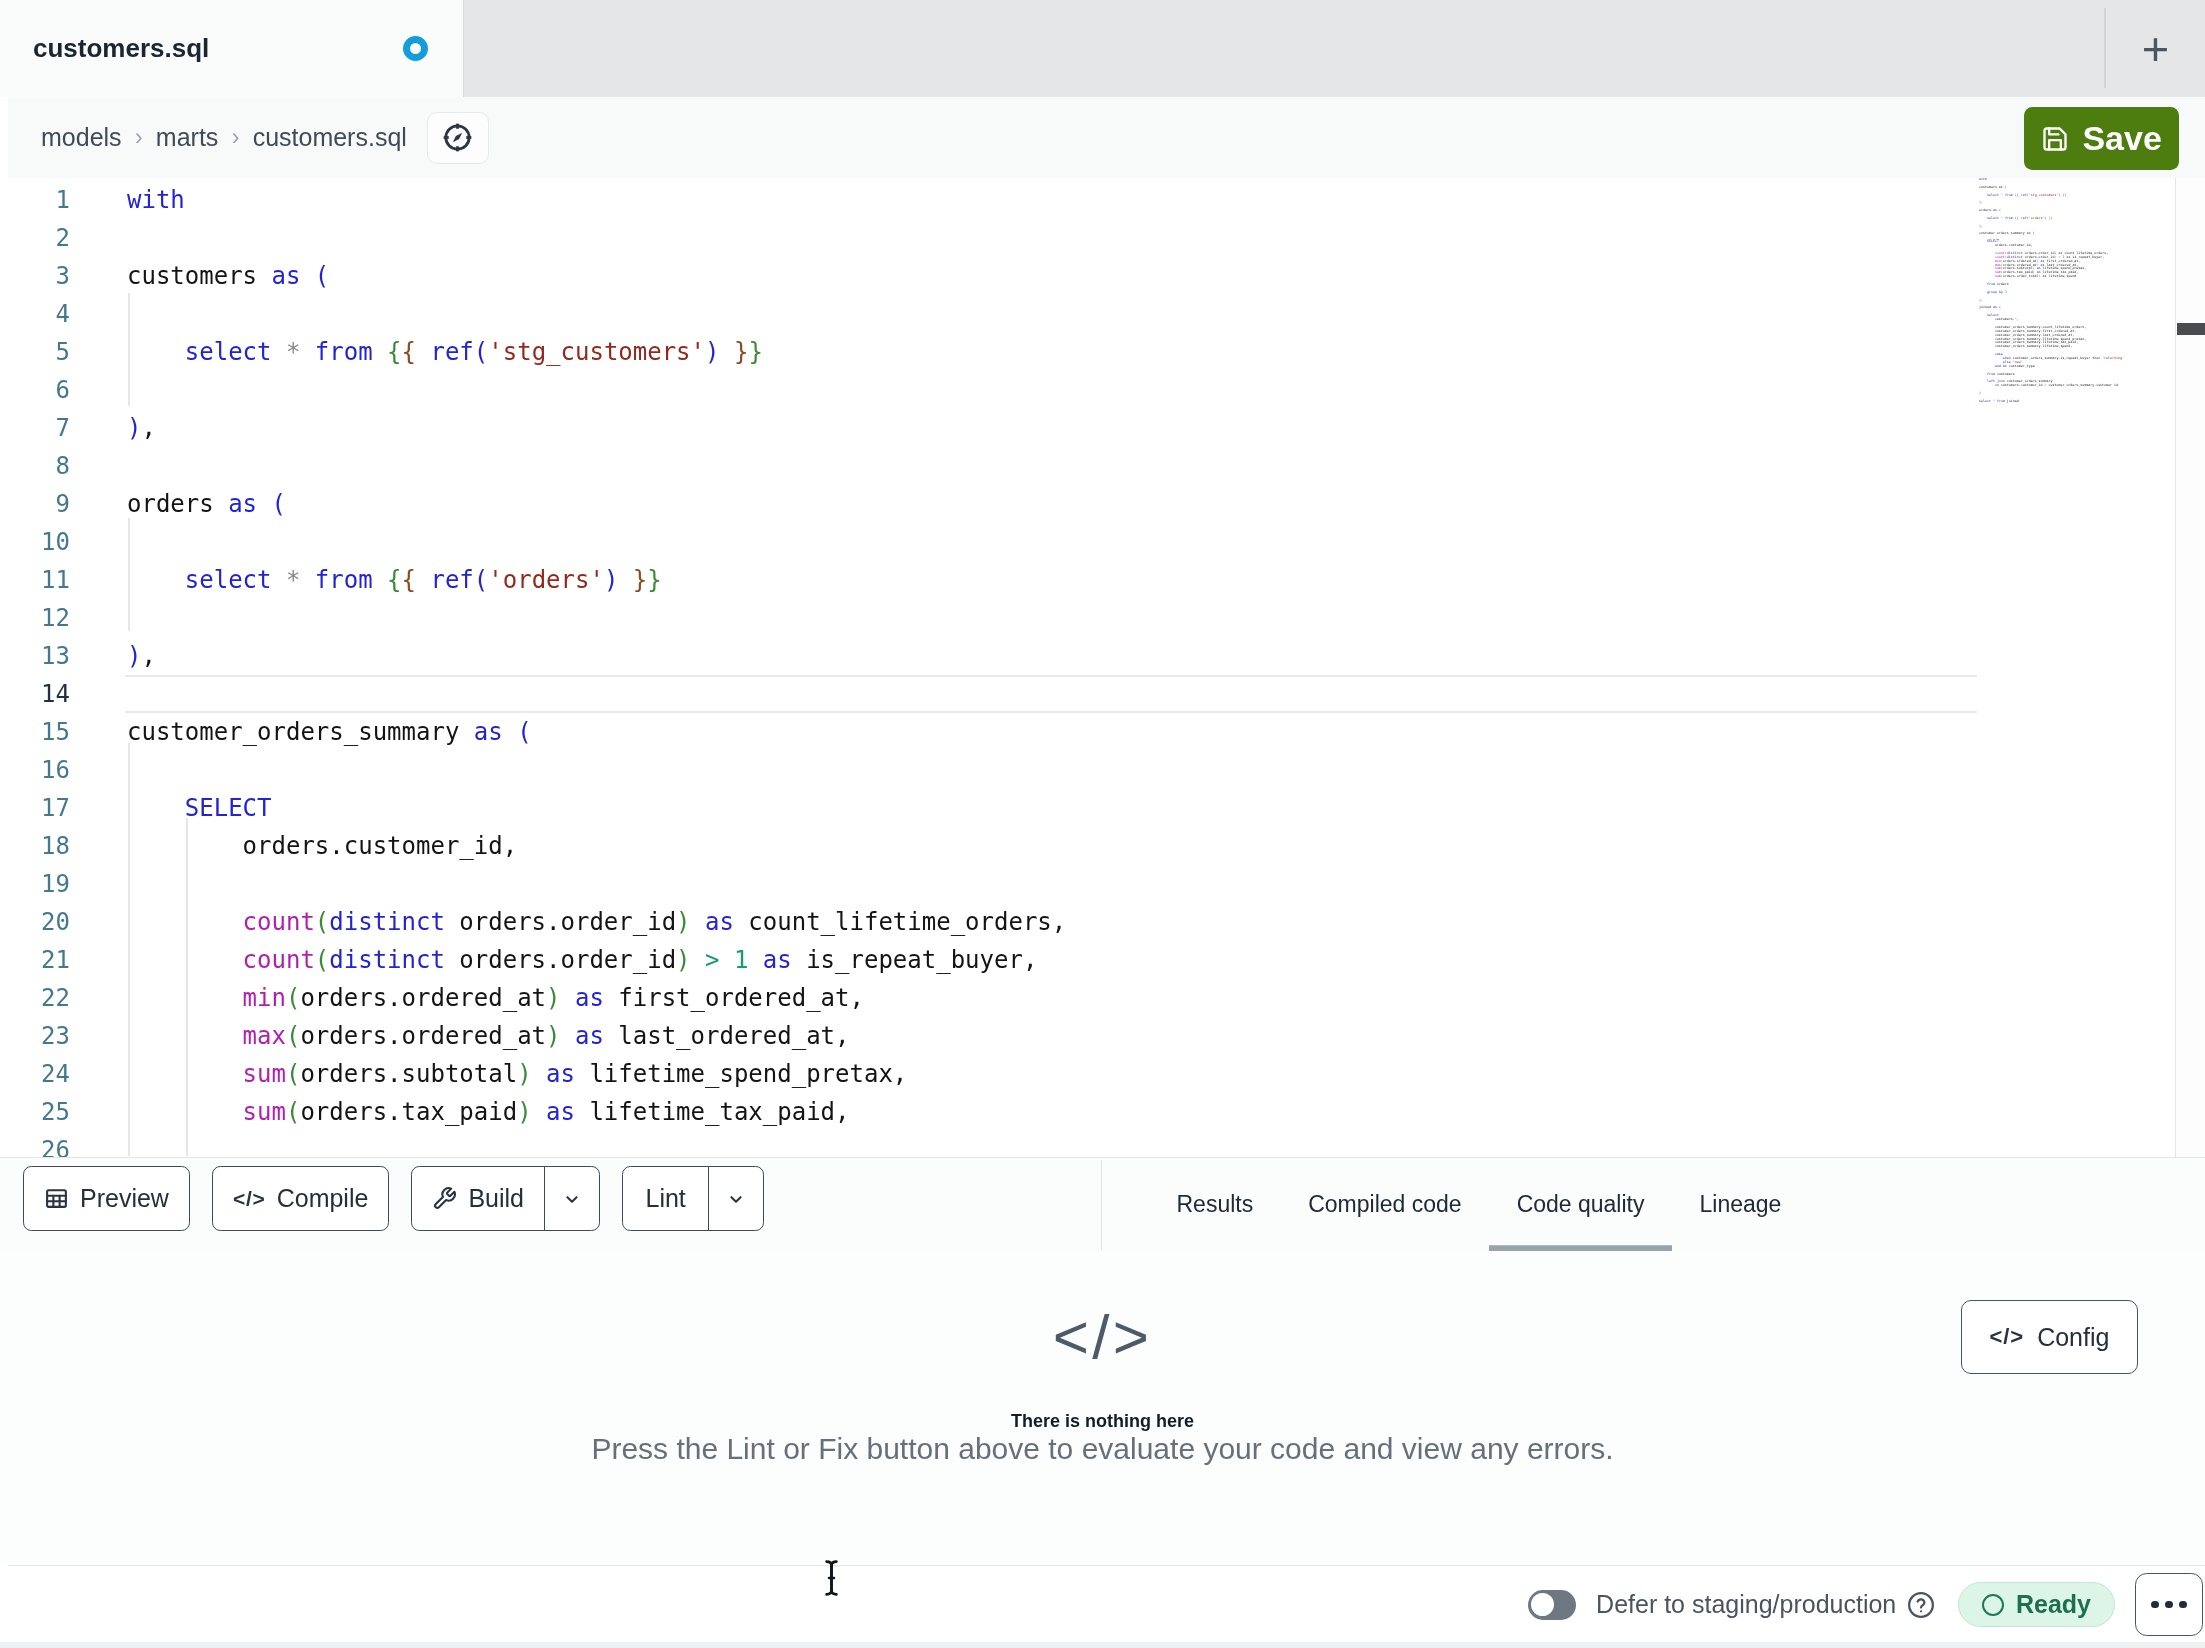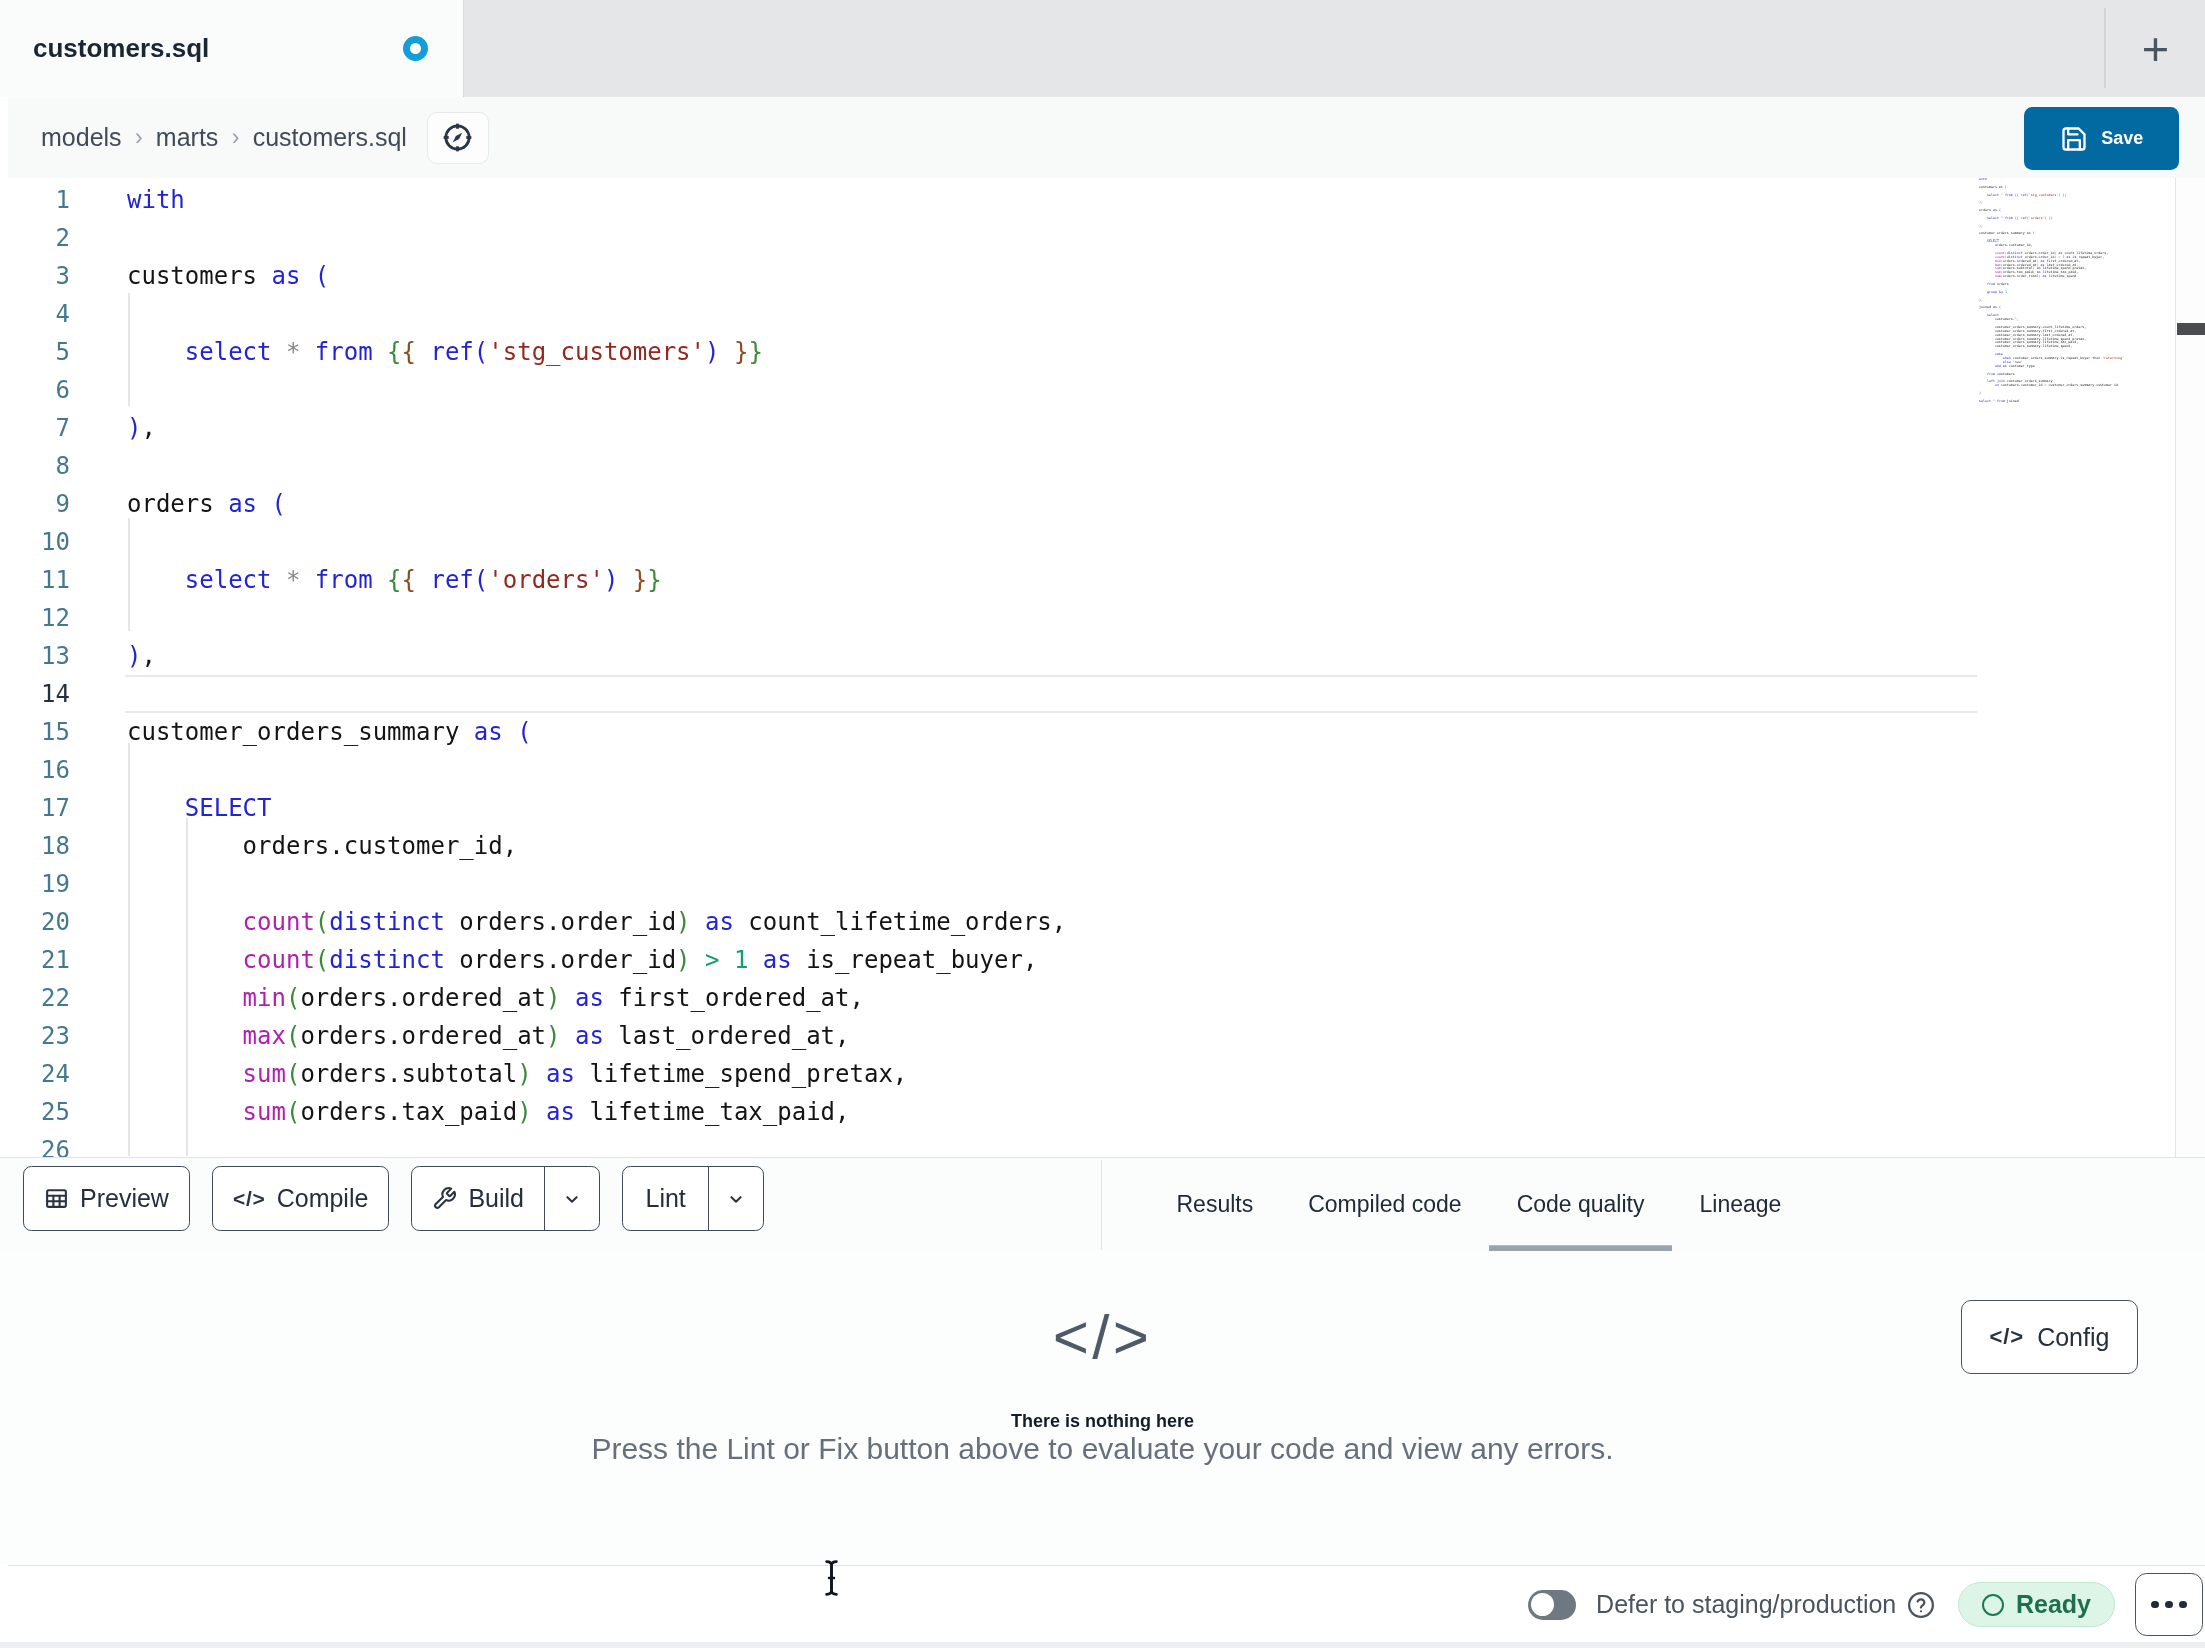--- a/index.html
+++ b/index.html
@@ -31,22 +31,22 @@
     display:flex; align-items:center; padding:0 33px;
   }
   .crumbs { display:flex; align-items:center; gap:13.3px; font-size:25px; color:#414b56; }
   .crumb-sep { color:#9aa3ac; font-size:23px; }
   .compass-btn {
     margin-left:20px; width:62px; height:52px; border:0.8px solid #e7e8ea; border-radius:10px;
     background:#fdfdfe; display:flex; align-items:center; justify-content:center;
   }
   .save-btn {
     position:absolute; left:2016px; top:10px; width:155px; height:63px; border-radius:8.3px;
-    background:#0369a1; color:#fff; display:flex; align-items:center; justify-content:center;
-    gap:13.3px; font-size:18px; font-weight:600; border:none;
+    background:#4d7c0f; color:#fff; display:flex; align-items:center; justify-content:center;
+    gap:13.3px; font-size:34px; font-weight:600; border:none;
   }
   
   .editor {
     position:absolute; left:0; top:178px; width:2205px; height:980px; background:#ffffff;
     border-bottom:0.8px solid #e2e3e4; overflow:hidden;
     font-family:"DejaVu Sans Mono", monospace; font-size:24px;
   }
   .code-lines { position:absolute; left:0; top:2.5px; width:2205px; }
   .row { position:relative; height:38px; line-height:38px; display:flex; white-space:pre; }
   .gutter { width:70px; text-align:right; color:#44798d; flex:none; }

